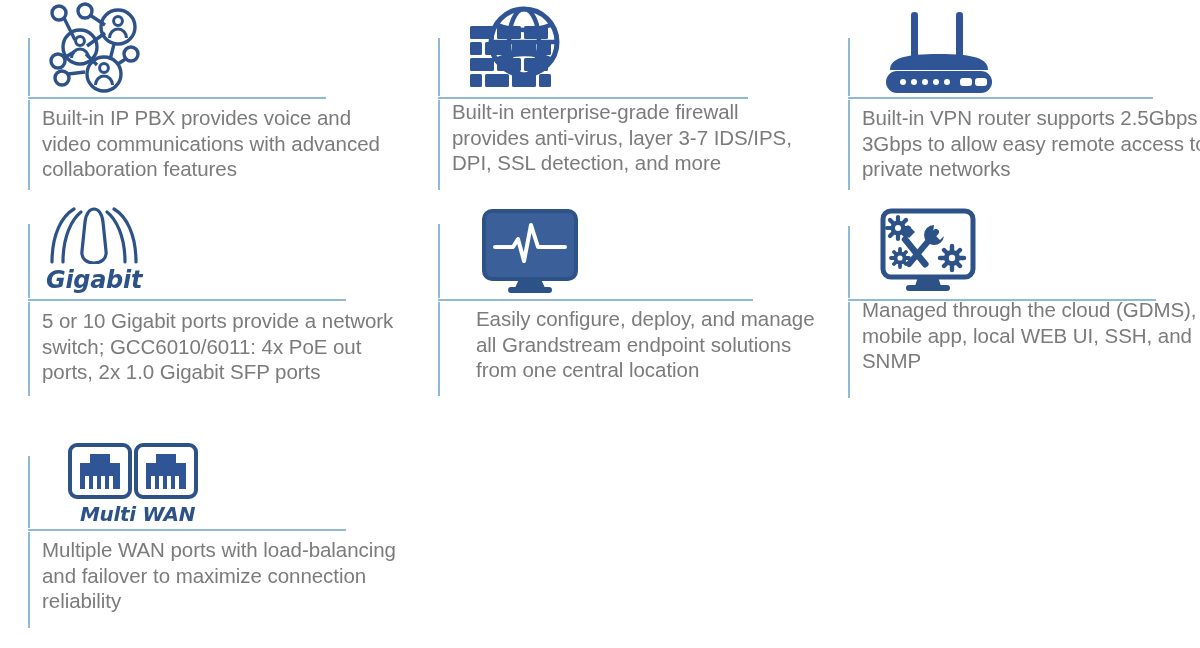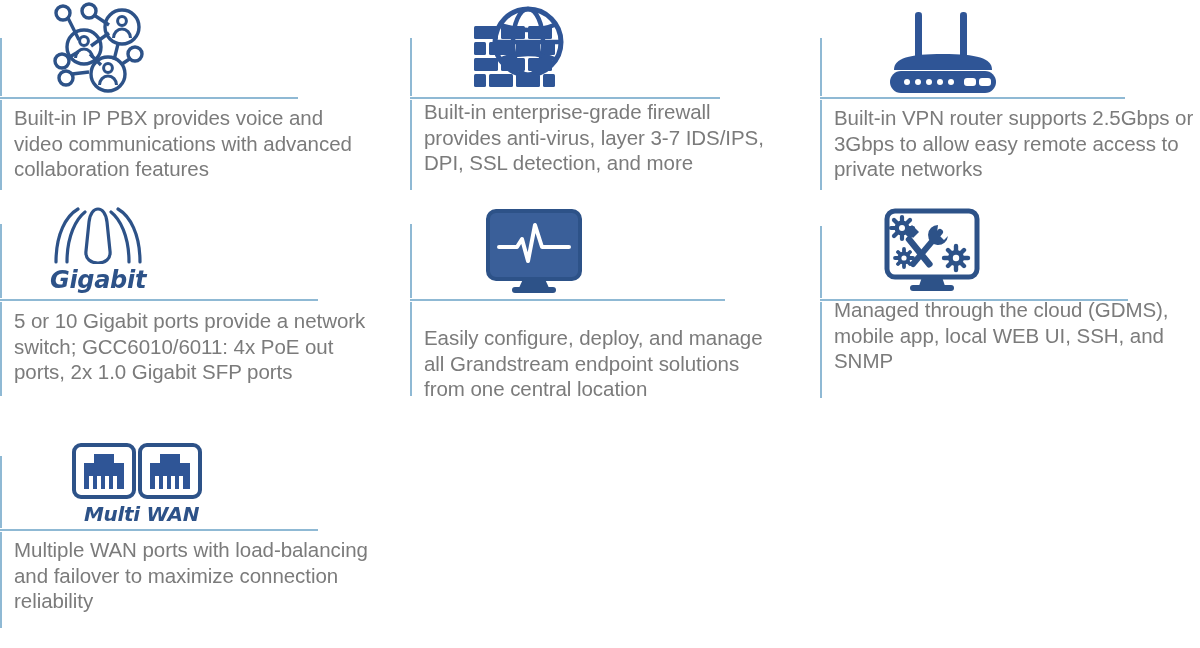--- a/index.html
+++ b/index.html
@@ -13,20 +13,21 @@
     overflow: hidden;
   }
 
   .feature-grid {
     width: 1108px;
     height: 648px;
     display: grid;
     grid-template-columns: 410px 410px 380px;
     grid-template-rows: 206px 230px 212px;
     background: #ffffff;
+    padding-left: 28px;
   }
 
   .feature-cell {
     position: relative;
     padding-left: 14px;
   }
 
   
   .rule-v {
     position: absolute;
@@ -44,21 +45,20 @@
     height: 2px;
     background: #8fb9d4;
   }
 
   .icon-area {
     position: absolute;
     left: 14px;
     display: flex;
     align-items: flex-end;
     justify-content: flex-start;
-    margin-left: 32px;
   }
 
   .icon-wrap {
     display: flex;
     flex-direction: column;
     align-items: center;
   }
 
   .logo-text {
     font-family: "DejaVu Sans", sans-serif;
@@ -109,21 +109,21 @@
   .c5 .rule-v.top     { top: 18px;  height: 74px; }
   .c5 .rule-v.bottom  { top: 96px;  height: 94px; }
   .c5 .rule-h         { top: 93px;  width: 310px; }
   .c5 .icon-area      { top: 0px;   height: 88px; }
   .c5 .feature-text   { top: 102px; width: 350px; }
 
   .c6 .rule-v.top     { top: 18px;  height: 74px; }
   .c6 .rule-v.bottom  { top: 96px;  height: 94px; }
   .c6 .rule-h         { top: 93px;  width: 315px; }
   .c6 .icon-area      { top: 0px;   height: 88px; }
-  .c6 .feature-text   { top: 119px; width: 360px; }
+  .c6 .feature-text   { top: 100px; width: 360px; margin-left: 24px; }
 
   
   .c7 .rule-v.top     { top: 20px;  height: 72px; }
   .c7 .rule-v.bottom  { top: 96px;  height: 96px; }
   .c7 .rule-h         { top: 93px;  width: 298px; }
   .c7 .icon-area      { top: 0px;   height: 90px; }
   .c7 .feature-text   { top: 101px; width: 345px; }
 
   .c8 .rule-v.top     { top: 20px;  height: 72px; }
   .c8 .rule-v.bottom  { top: 96px;  height: 96px; }

